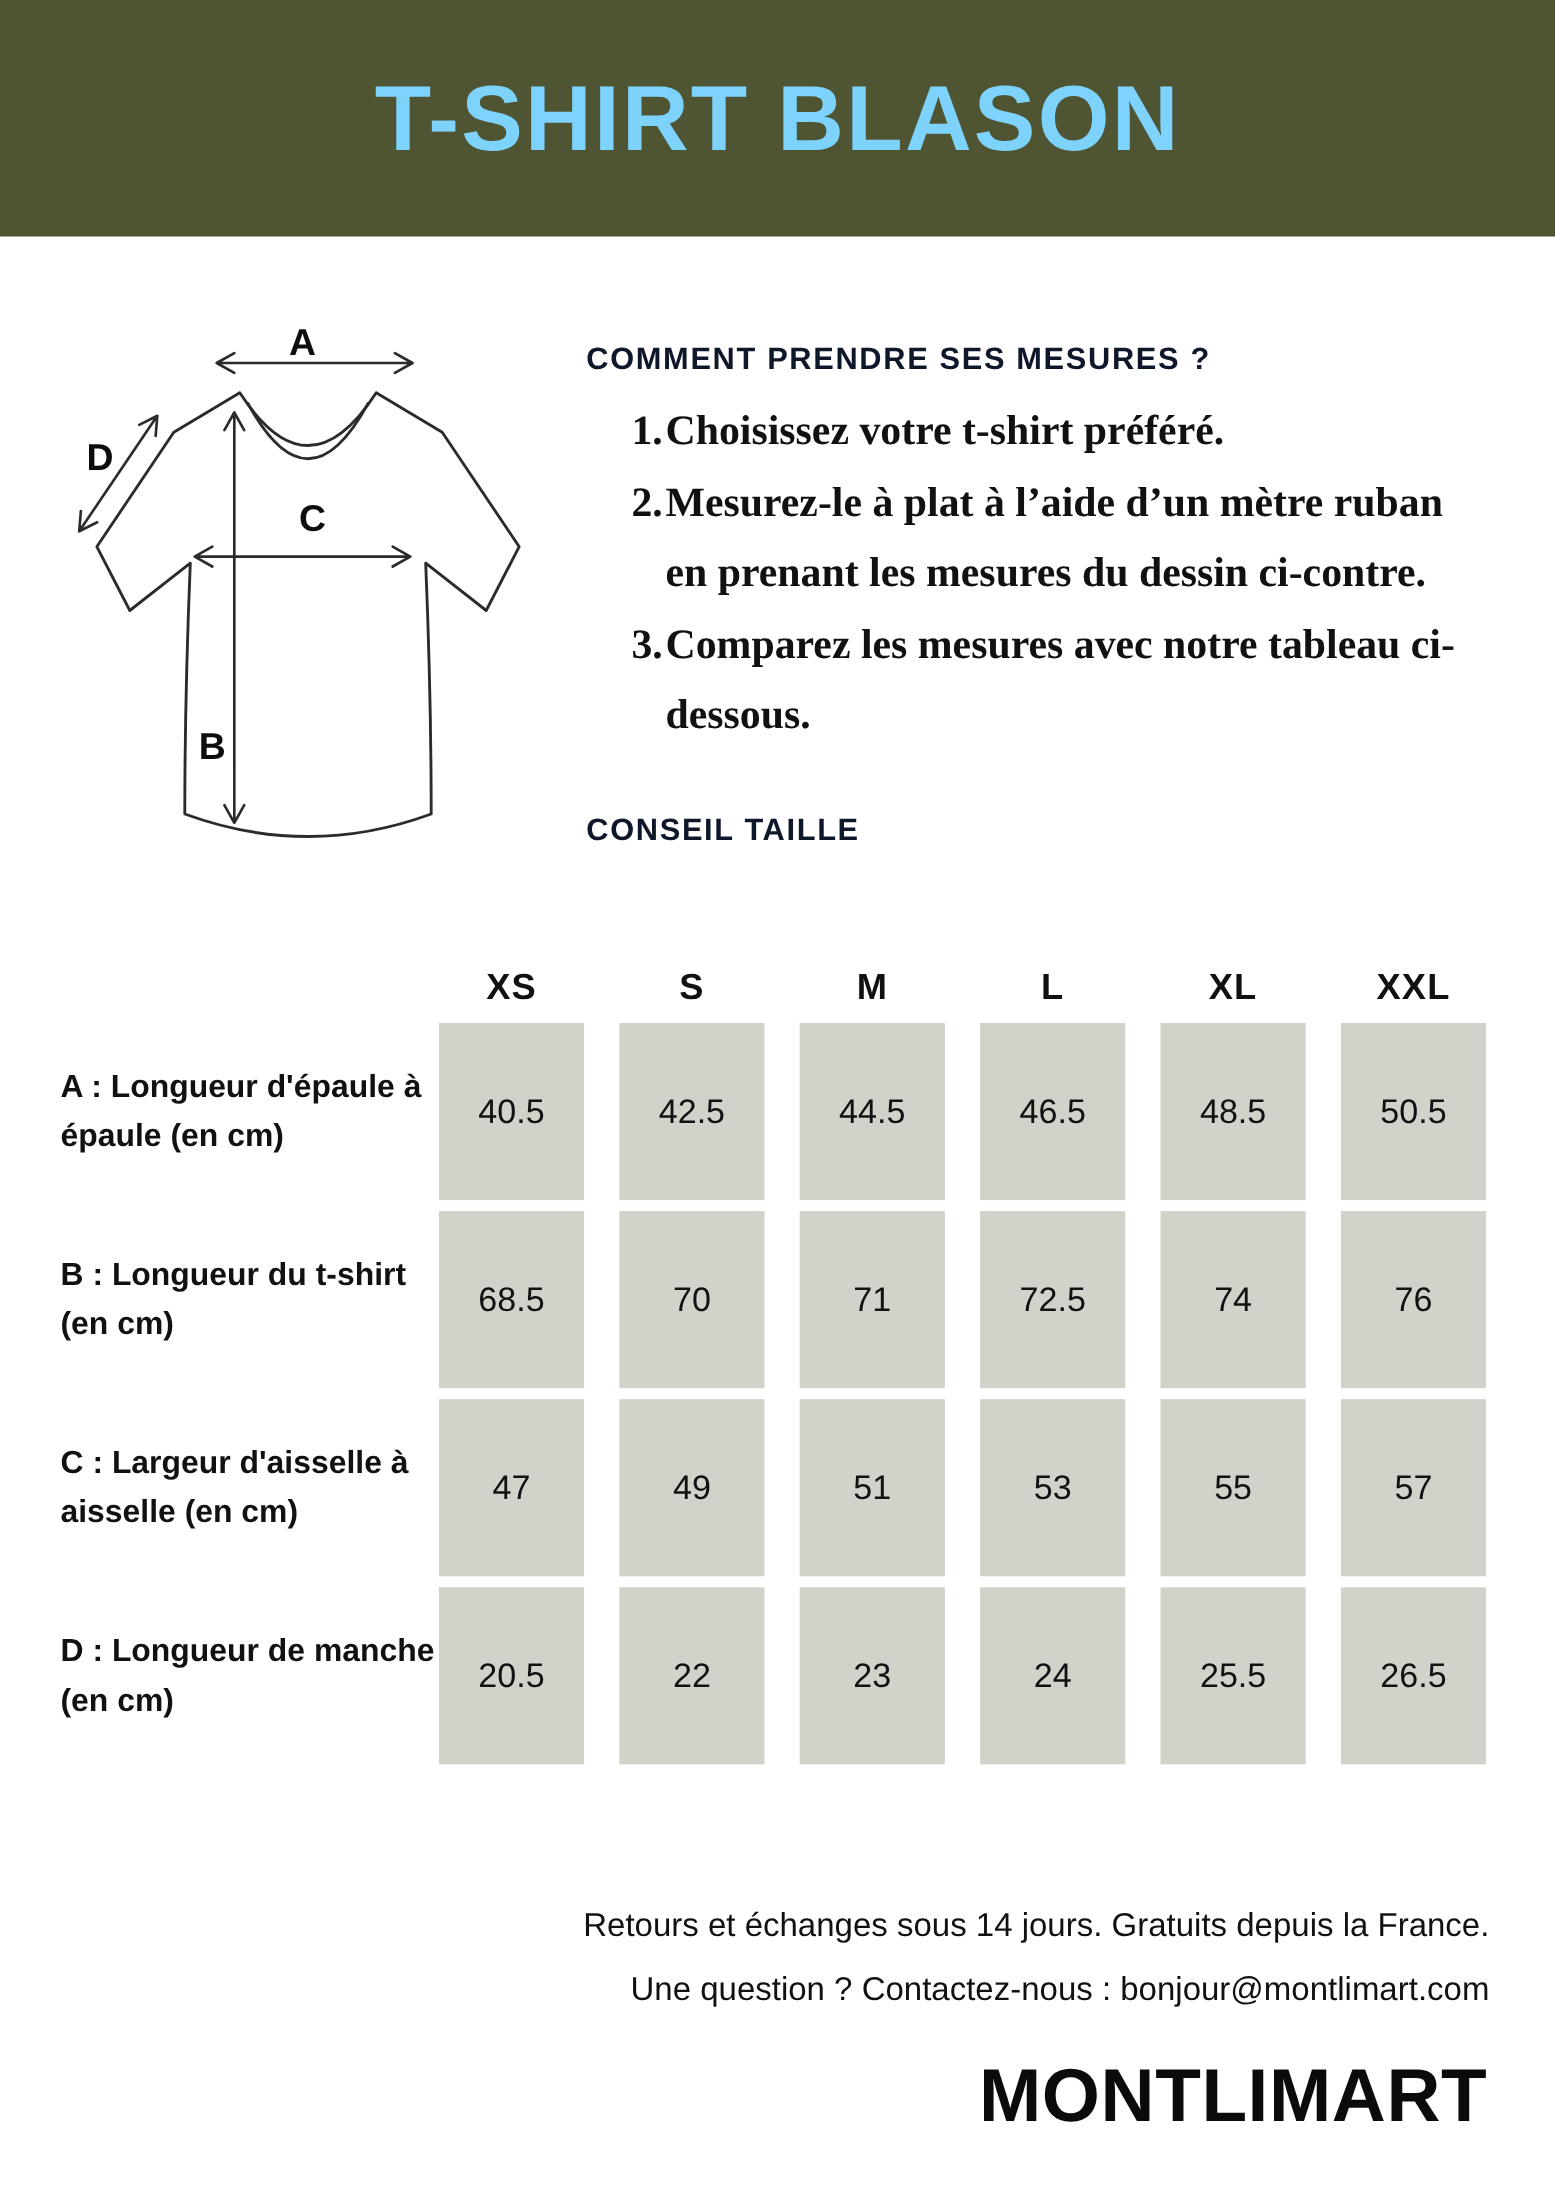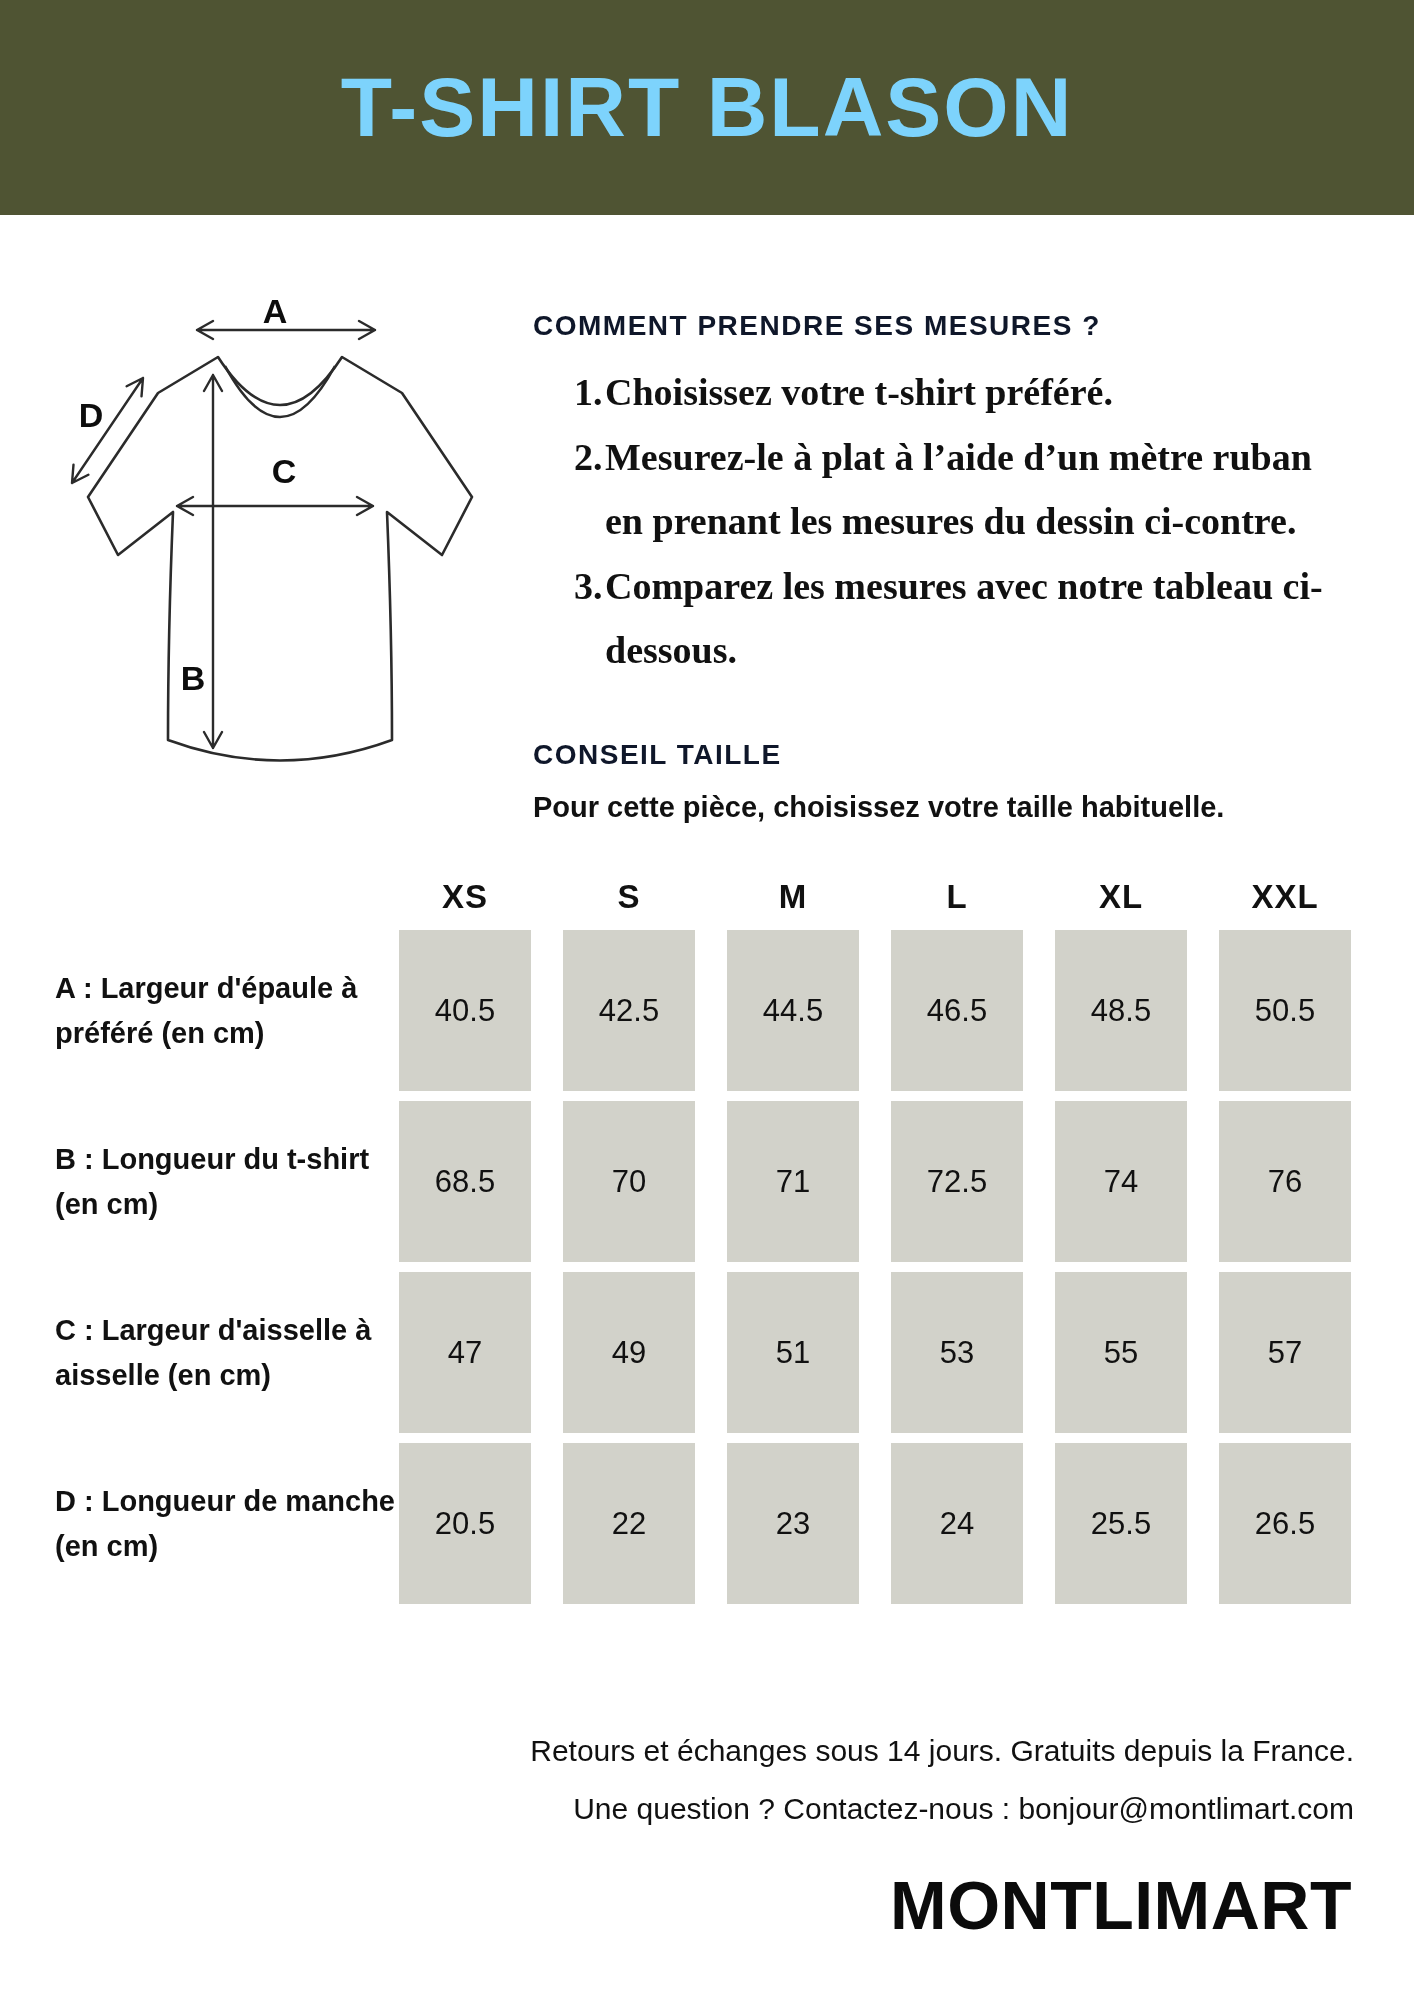--- a/index.html
+++ b/index.html
@@ -155,33 +155,32 @@
   </svg>
 
   <section class="instructions">
     <h2>COMMENT PRENDRE SES MESURES ?</h2>
     <ol>
       <li>Choisissez votre t-shirt préféré.</li>
       <li>Mesurez-le à plat à l’aide d’un mètre ruban en prenant les mesures du dessin ci-contre.</li>
       <li>Comparez les mesures avec notre tableau ci-dessous.</li>
     </ol>
     <h2 class="advice-heading">CONSEIL TAILLE</h2>
-    <p class="advice-text">Pour cette pièce, choisissez votre taille habituelle.</p>
   </section>
 
   <section class="size-table">
     <div class="corner"></div>
     <div class="size-head">XS</div>
     <div class="size-head">S</div>
     <div class="size-head">M</div>
     <div class="size-head">L</div>
     <div class="size-head">XL</div>
     <div class="size-head">XXL</div>
 
-    <div class="row-label">A : Largeur d'épaule à préféré (en cm)</div>
+    <div class="row-label">A : Longueur d'épaule à épaule (en cm)</div>
     <div class="cell">40.5</div>
     <div class="cell">42.5</div>
     <div class="cell">44.5</div>
     <div class="cell">46.5</div>
     <div class="cell">48.5</div>
     <div class="cell">50.5</div>
 
     <div class="row-label">B : Longueur du t-shirt (en cm)</div>
     <div class="cell">68.5</div>
     <div class="cell">70</div>

